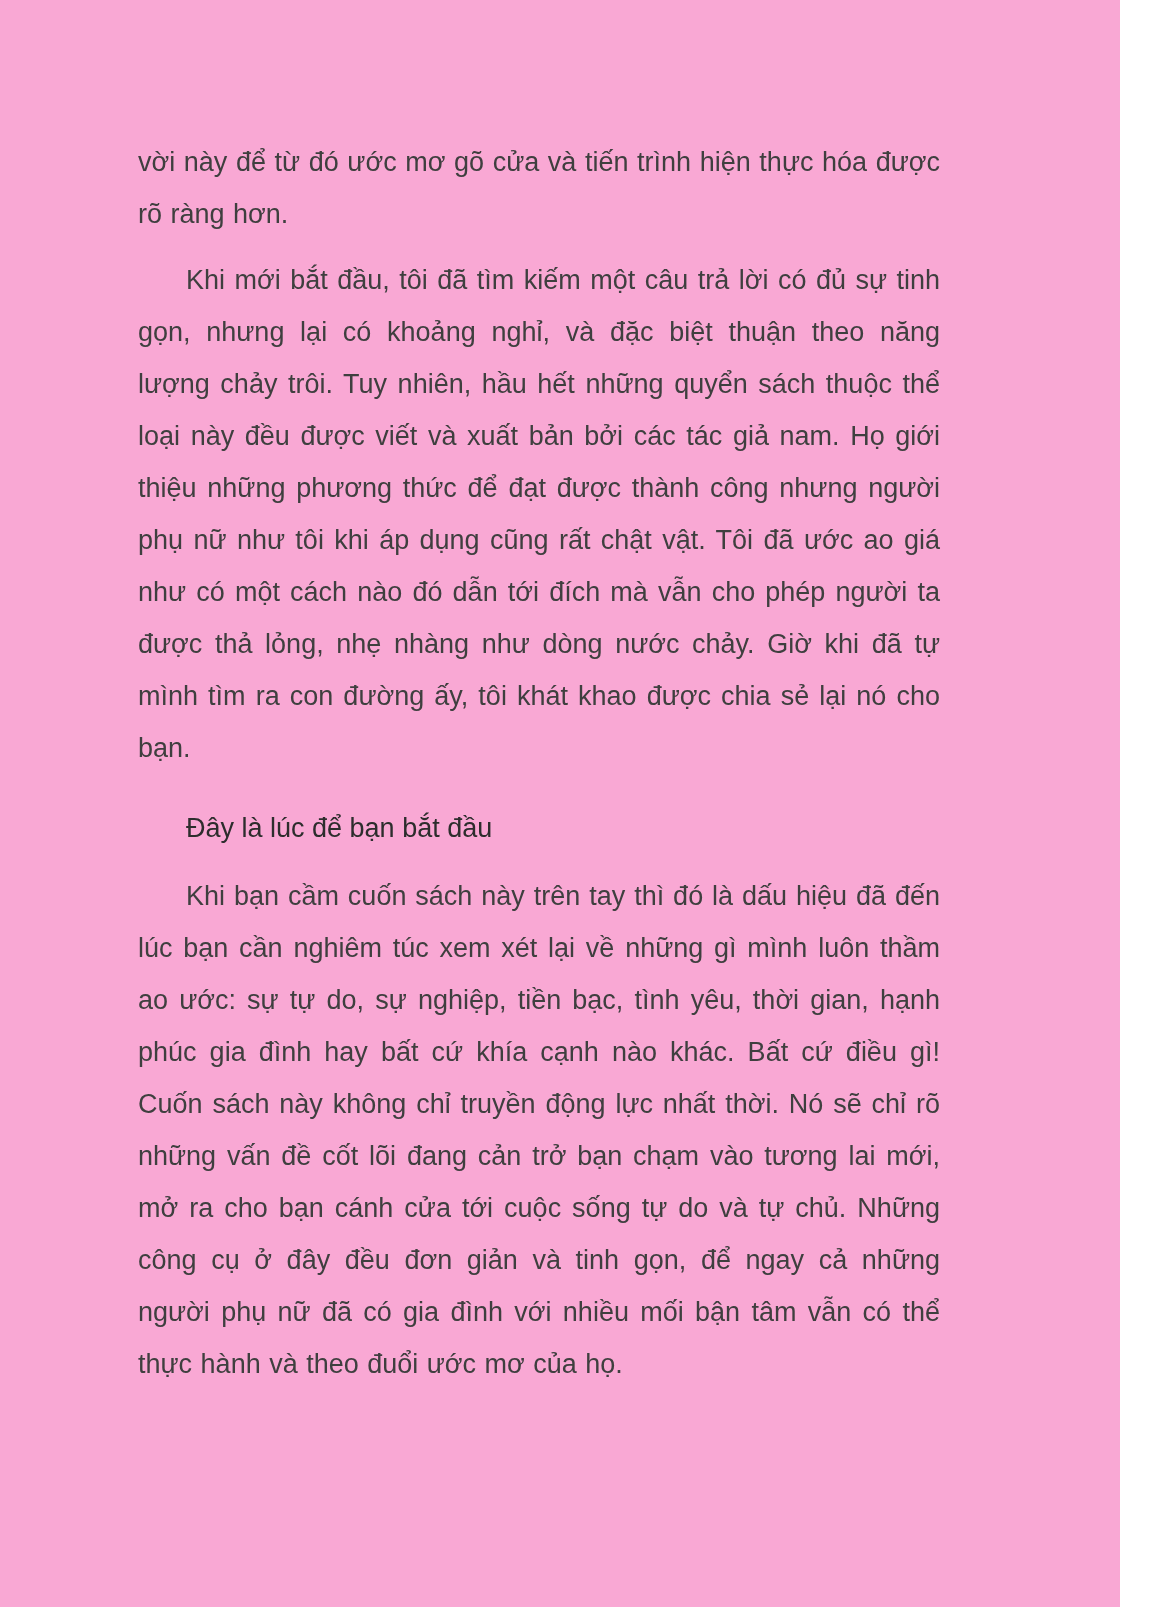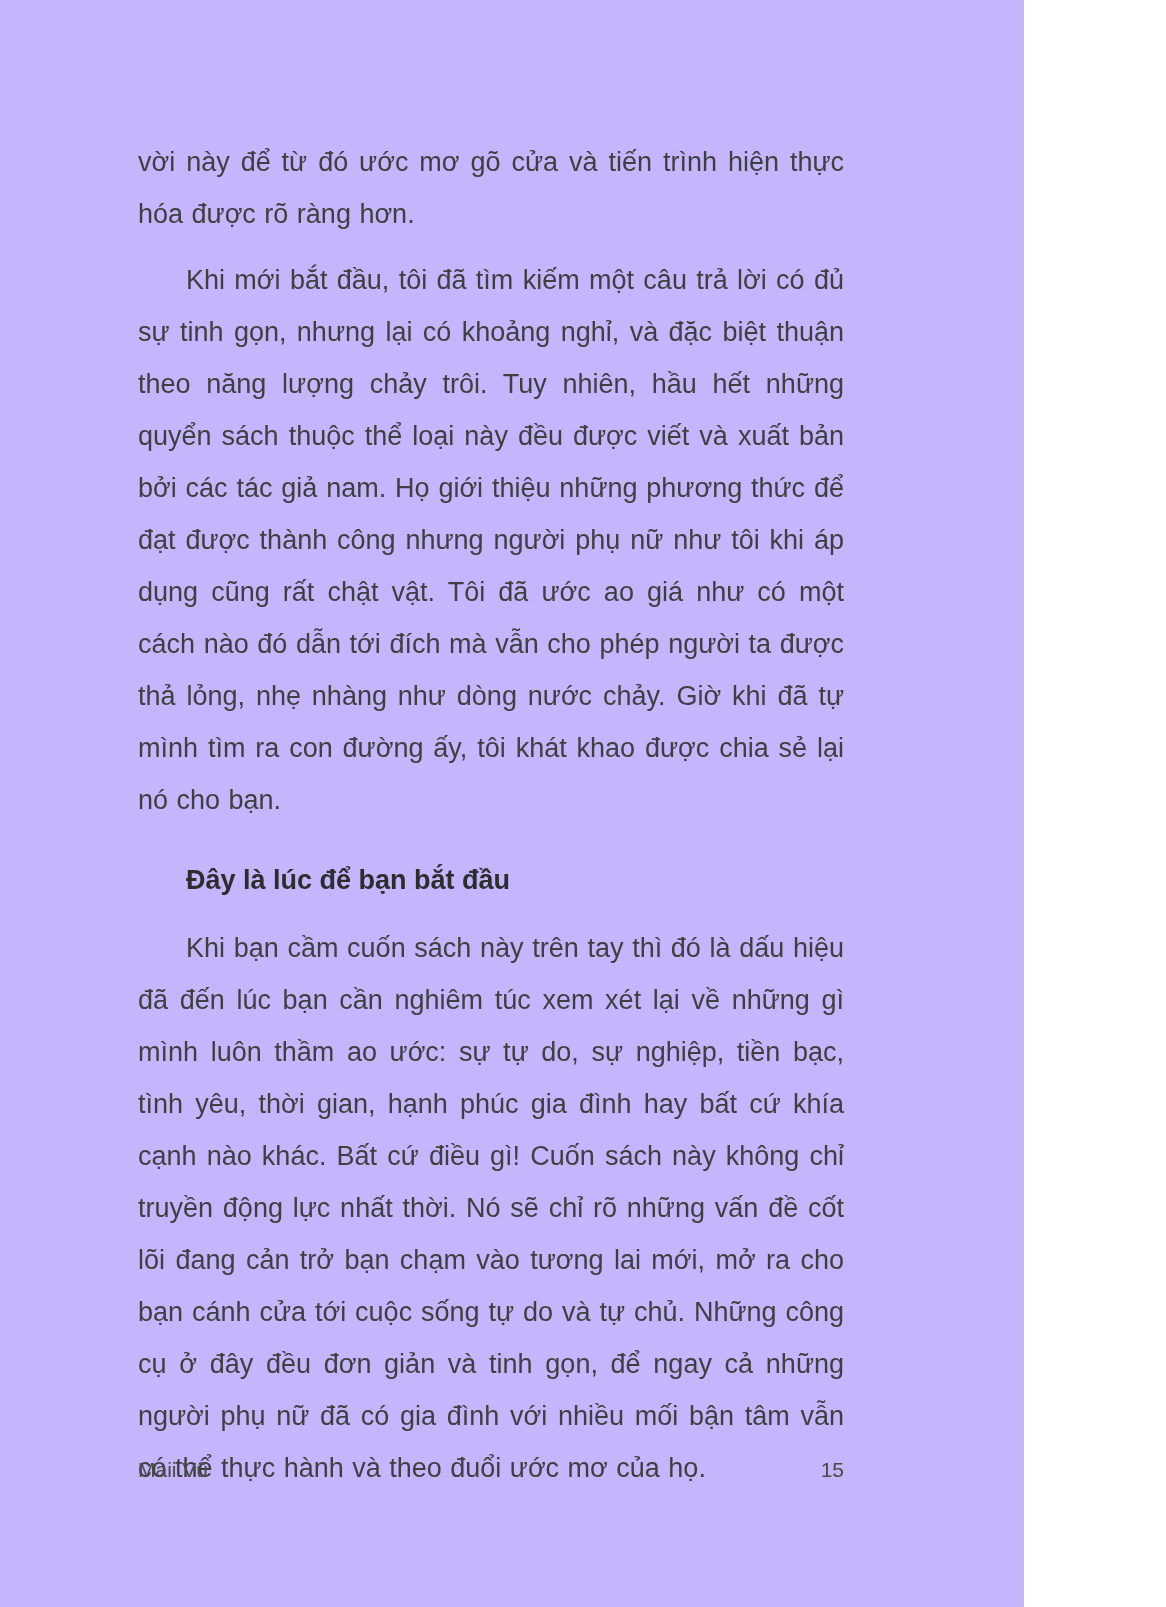--- a/index.html
+++ b/index.html
@@ -3,23 +3,23 @@
 <meta charset="utf-8">
 <style>
   * { box-sizing: border-box; }
   html, body {
     margin: 0;
     padding: 0;
     background: #ffffff;
   }
   .page {
     position: relative;
-    width: 1024px;
+    width: 1120px;
     height: 1607px;
-    background: #c4b5fd;
+    background: #f9a8d4;
     font-family: "Liberation Sans", "DejaVu Sans", sans-serif;
     overflow: hidden;
   }
   .content {
     padding: 136px 180px 0 138px;
   }
   .para {
     font-size: 27px;
     line-height: 52px;
     color: #3f3f3f;
@@ -27,21 +27,21 @@
     margin: 0 0 14px 0;
     text-indent: 48px;
     word-spacing: 1px;
   }
   .para.no-indent {
     text-indent: 0;
   }
   .heading {
     font-size: 27px;
     line-height: 52px;
-    font-weight: 700;
+    font-weight: 400;
     color: #2d2d2d;
     margin: 28px 0 16px 0;
     text-indent: 48px;
   }
   .footer {
     position: absolute;
     left: 138px;
     right: 180px;
     top: 1458px;
     display: flex;
@@ -54,17 +54,13 @@
 </head>
 <body>
 
 <div class="page">
   <div class="content">
     <p class="para no-indent">vời này để từ đó ước mơ gõ cửa và tiến trình hiện thực hóa được rõ ràng hơn.</p>
     <p class="para">Khi mới bắt đầu, tôi đã tìm kiếm một câu trả lời có đủ sự tinh gọn, nhưng lại có khoảng nghỉ, và đặc biệt thuận theo năng lượng chảy trôi. Tuy nhiên, hầu hết những quyển sách thuộc thể loại này đều được viết và xuất bản bởi các tác giả nam. Họ giới thiệu những phương thức để đạt được thành công nhưng người phụ nữ như tôi khi áp dụng cũng rất chật vật. Tôi đã ước ao giá như có một cách nào đó dẫn tới đích mà vẫn cho phép người ta được thả lỏng, nhẹ nhàng như dòng nước chảy. Giờ khi đã tự mình tìm ra con đường ấy, tôi khát khao được chia sẻ lại nó cho bạn.</p>
     <h2 class="heading">Đây là lúc để bạn bắt đầu</h2>
     <p class="para">Khi bạn cầm cuốn sách này trên tay thì đó là dấu hiệu đã đến lúc bạn cần nghiêm túc xem xét lại về những gì mình luôn thầm ao ước: sự tự do, sự nghiệp, tiền bạc, tình yêu, thời gian, hạnh phúc gia đình hay bất cứ khía cạnh nào khác. Bất cứ điều gì! Cuốn sách này không chỉ truyền động lực nhất thời. Nó sẽ chỉ rõ những vấn đề cốt lõi đang cản trở bạn chạm vào tương lai mới, mở ra cho bạn cánh cửa tới cuộc sống tự do và tự chủ. Những công cụ ở đây đều đơn giản và tinh gọn, để ngay cả những người phụ nữ đã có gia đình với nhiều mối bận tâm vẫn có thể thực hành và theo đuổi ước mơ của họ.</p>
   </div>
-  <div class="footer">
-    <span>Maii Vũ</span>
-    <span>15</span>
-  </div>
 </div>
 
 </body></html>

